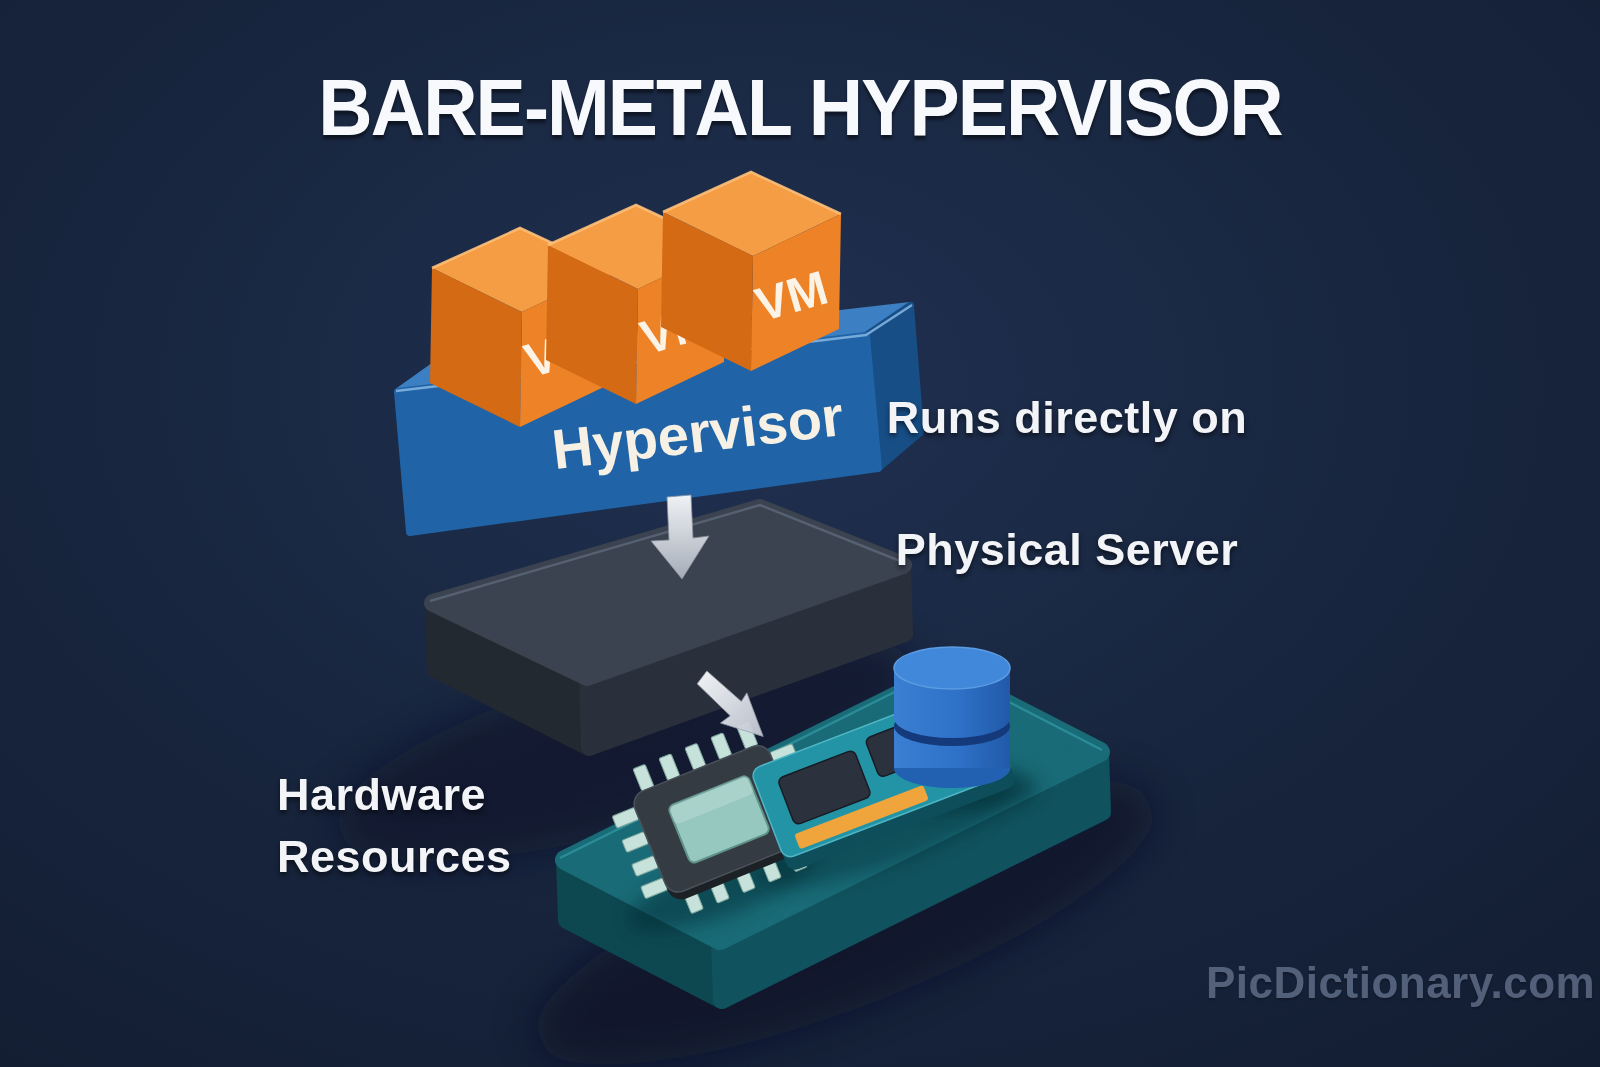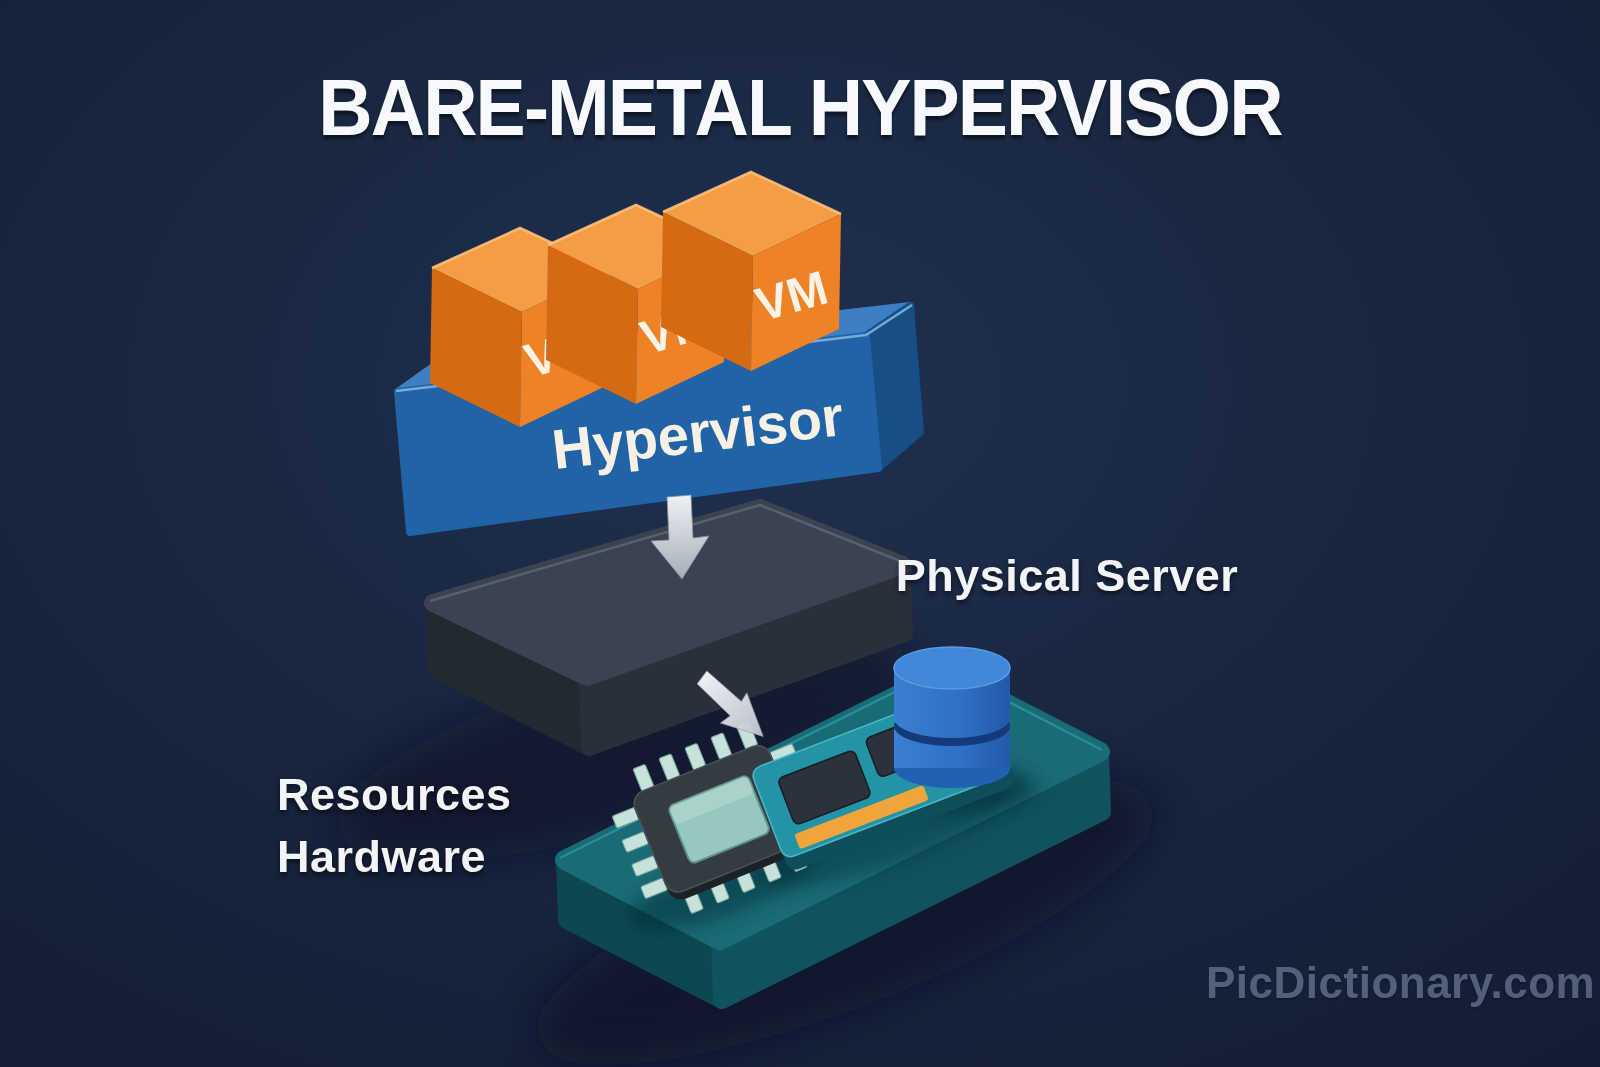--- a/index.html
+++ b/index.html
@@ -32,21 +32,21 @@
     color: #f2f4f8;
     font-weight: 600;
     font-size: 45px;
     letter-spacing: 0.5px;
     text-shadow: 0 3px 5px rgba(0,0,0,0.55);
     white-space: nowrap;
   }
   .label-right { width: 400px; text-align: center; }
   .label-vm      { left: 867px; top: 250px; }
   .label-runs    { left: 867px; top: 392px; }
-  .label-server  { left: 867px; top: 550px; }
+  .label-server  { left: 867px; top: 524px; }
   .label-hw {
     left: 277px; top: 764px;
     line-height: 62px;
     text-align: left;
   }
   .watermark {
     position: absolute;
     left: 1206px; top: 958px;
     width: 430px;
     text-align: left;
@@ -194,22 +194,23 @@
 
     <polygon points="667,497 691,495 693,538 709,536 682,579 651,541 669,540" fill="url(#gArrow)" stroke="#8a93a0" stroke-width="0.8" opacity="0.96"></polygon>
 
     <g transform="translate(702,676) rotate(44)">
       <polygon points="0,-7 46,-9 44,-19 86,1 46,21 48,9 2,9" fill="url(#gArrow2)" stroke="#9aa2ae" stroke-width="0.8" opacity="0.96"></polygon>
     </g>
   </svg>
 
   <div class="title">BARE-METAL HYPERVISOR</div>
 
+  <div class="label label-right label-runs">Runs directly on</div>
   <div class="label label-right label-server">Physical Server</div>
 
   <div class="label label-hw">
+    <div>Hardware</div>
     <div>Resources</div>
-    <div>Hardware</div>
   </div>
 
   <div class="watermark">PicDictionary.com</div>
 
 </div>
 
 </body></html>

